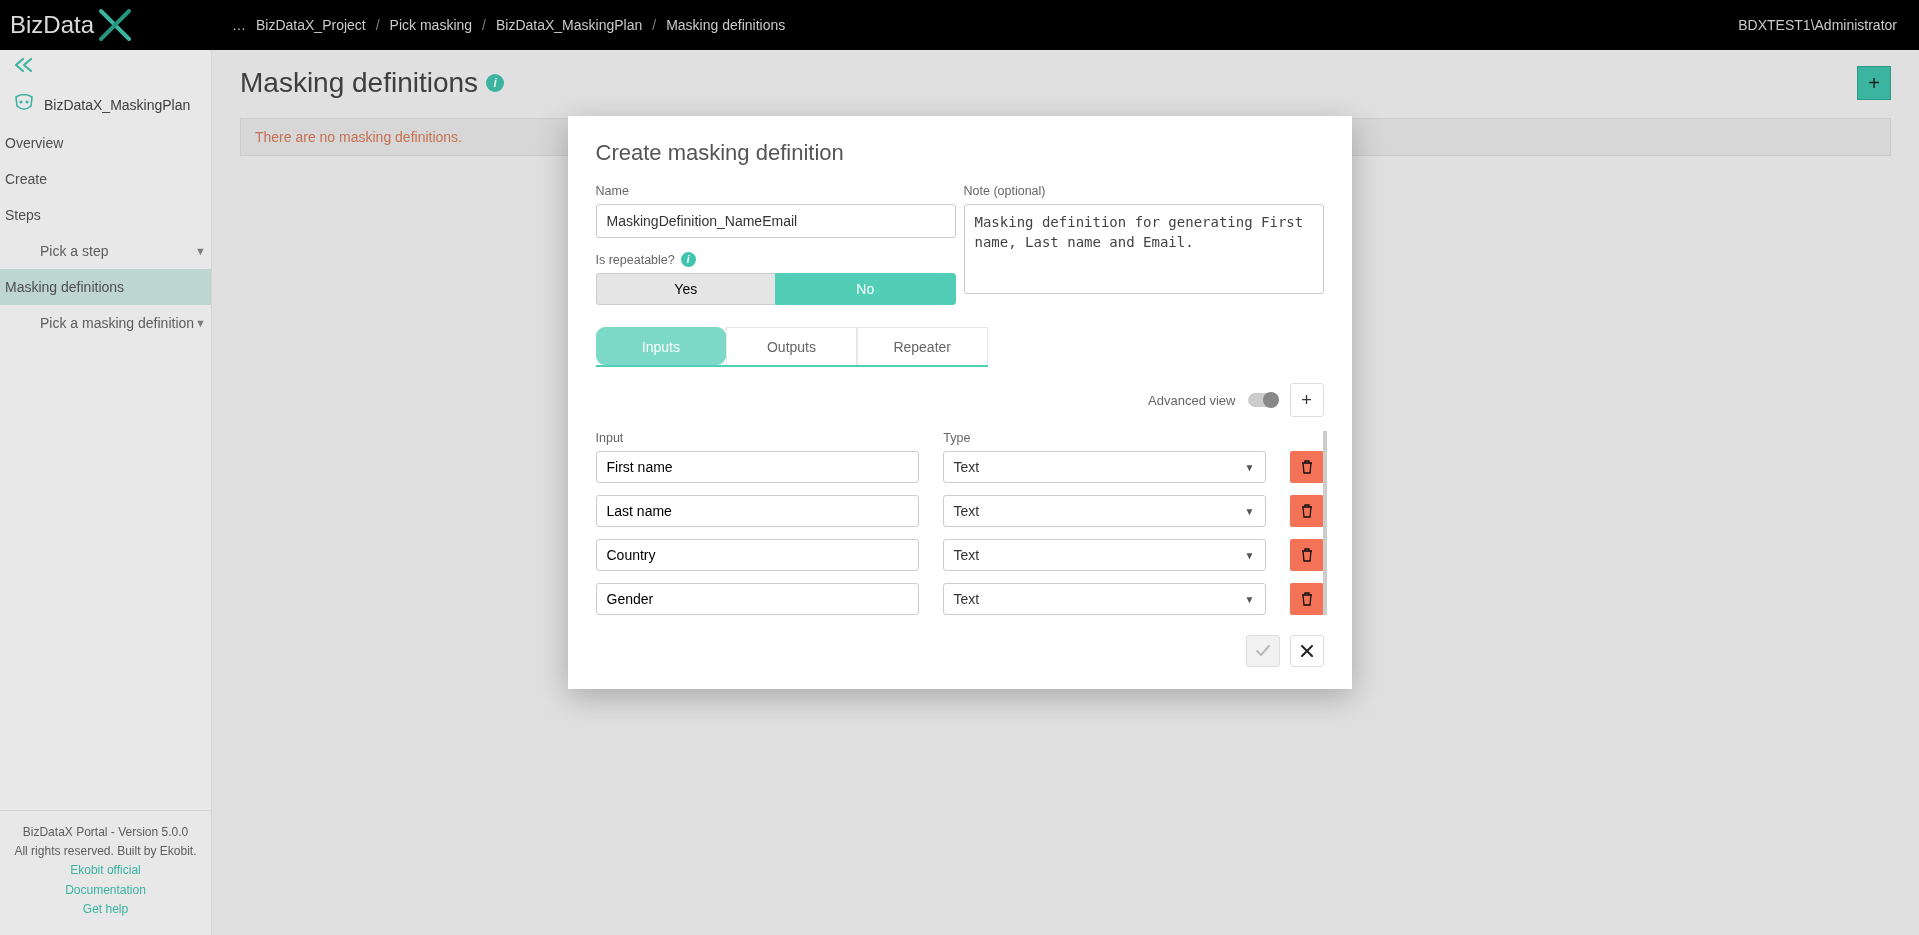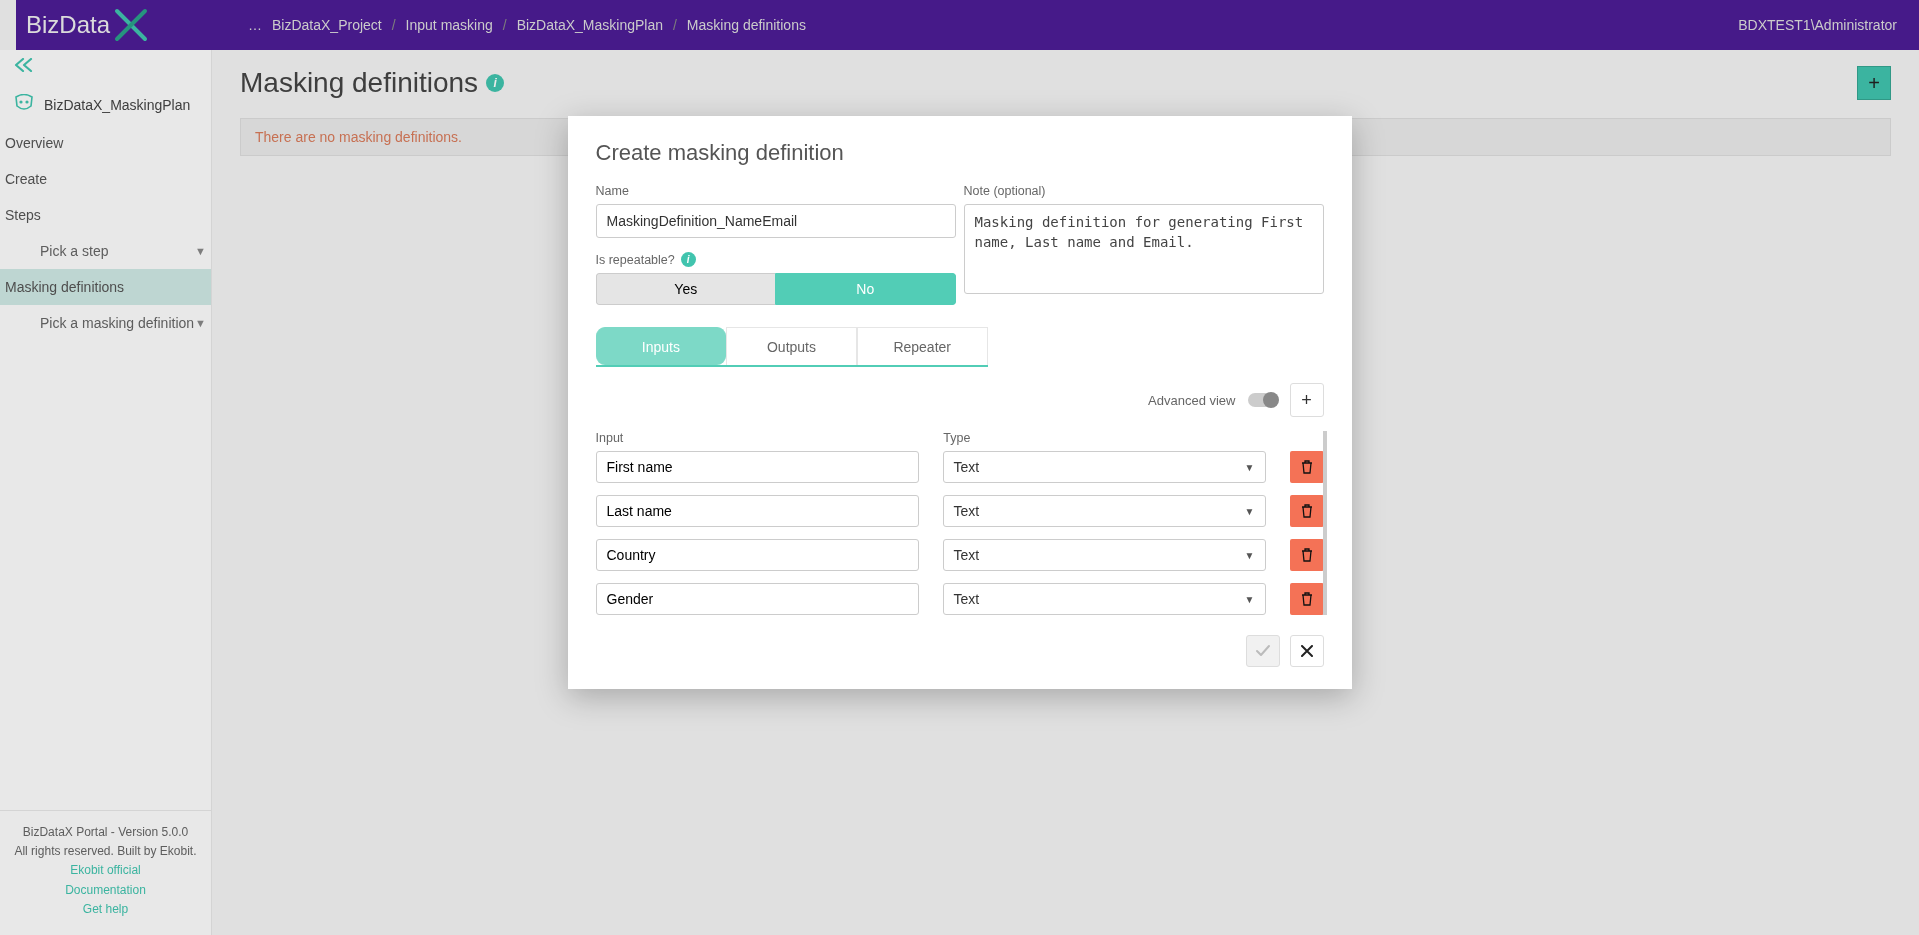--- a/index.html
+++ b/index.html
@@ -10,26 +10,25 @@
       background: #f3f3f3;
       height: 935px;
       width: 1919px;
       overflow: hidden;
       position: relative;
     }
 
     
     .topbar {
       height: 50px;
-      background: #4c1d95;
+      background: #000000;
       display: flex;
       align-items: center;
       color: #ccc;
       position: relative;
-      margin-left: 16px;
     }
     .logo {
       width: 212px;
       height: 50px;
       display: flex;
       align-items: center;
       padding-left: 10px;
       font-size: 24px;
       font-weight: 300;
       color: #eee;
@@ -265,21 +264,21 @@
     <span>BizData</span>
     <svg width="36" height="36" viewBox="0 0 36 36">
       <path d="M4 4 L32 32" stroke="#41c4ae" stroke-width="4" stroke-linecap="round"></path>
       <path d="M32 4 L4 32" stroke="#2aa189" stroke-width="4" stroke-linecap="round"></path>
     </svg>
   </div>
   <div class="breadcrumb">
     <span class="crumb">…</span>
     <span class="crumb">BizDataX_Project</span>
     <span class="sep">/</span>
-    <span class="crumb">Input masking</span>
+    <span class="crumb">Pick masking</span>
     <span class="sep">/</span>
     <span class="crumb">BizDataX_MaskingPlan</span>
     <span class="sep">/</span>
     <span class="crumb">Masking definitions</span>
   </div>
   <div class="user-label">BDXTEST1\Administrator</div>
 </div>
 
 <div class="content-wrap">
 

